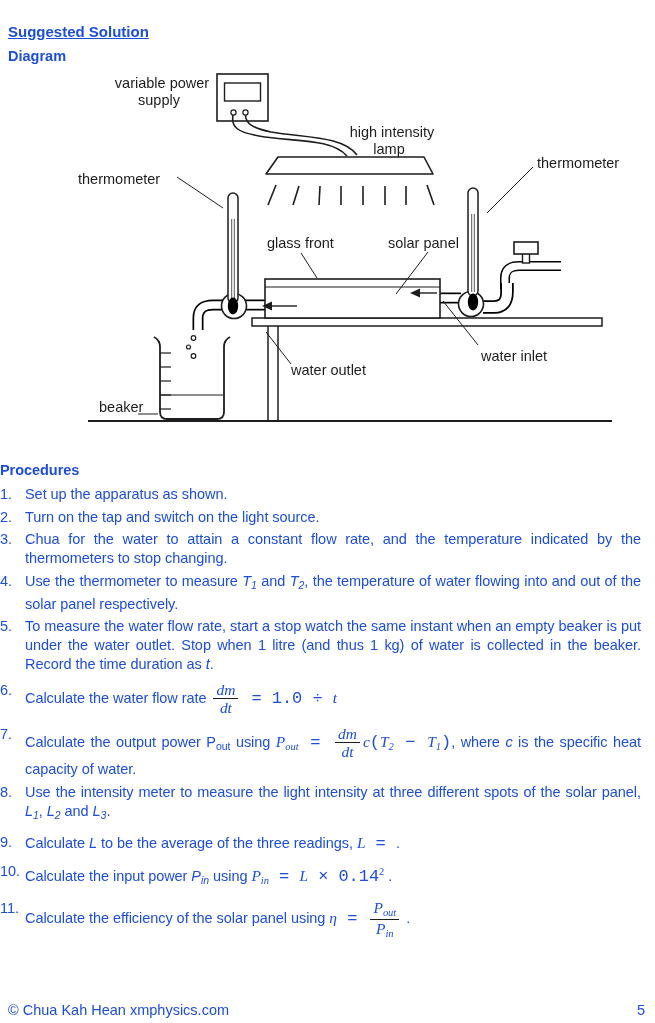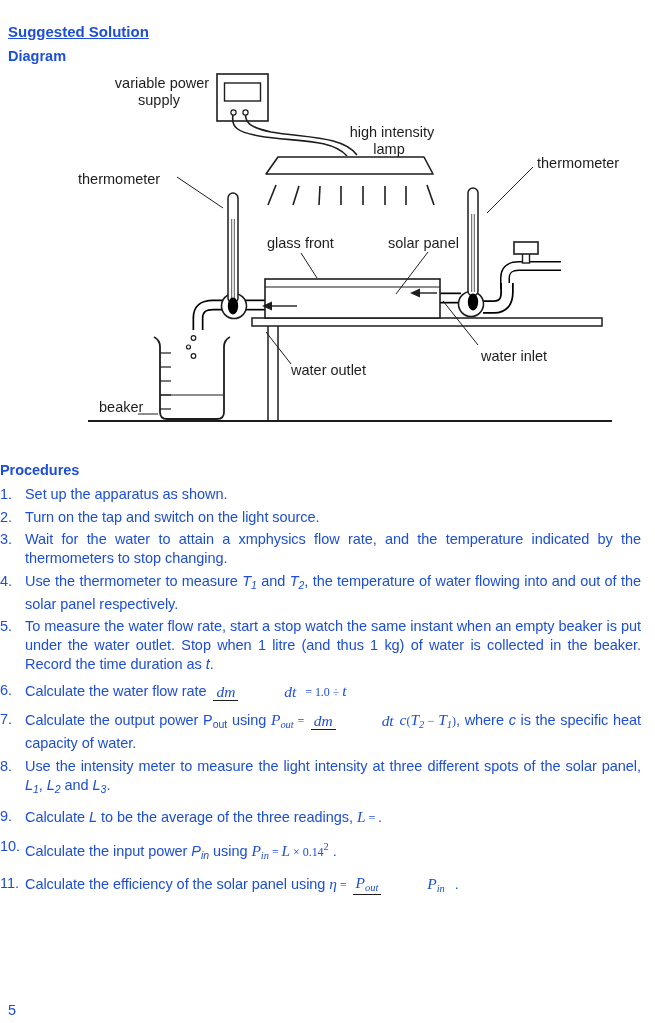--- a/index.html
+++ b/index.html
@@ -15,25 +15,25 @@
   .proc-h{font-weight:bold;margin:0 0 5px 0;}
   .item{display:flex;margin-bottom:3.5px;}
   .num{flex:none;width:25px;}
   .body{flex:1;text-align:justify;}
   .f6{margin:7px 0 8px 0;}
   .f9{margin:8px 0 9px 0;}
   .f10{margin-bottom:9px;}
   .iv{font-style:italic;}
   .bsub{font-size:10.5px;vertical-align:-3px;font-style:italic;}
   .mi{font-family:"Liberation Serif",serif;font-style:italic;font-size:15.5px;}
-  .mo{font-family:Liberation Serif, serif;font-size:12px;}
+  .mo{font-family:Liberation Mono, monospace;font-size:17px;}
   .esub{font-family:"Liberation Serif",serif;font-style:italic;font-size:10.5px;vertical-align:-3px;}
   .esup{font-family:"Liberation Serif",serif;font-size:10.5px;vertical-align:6px;}
-  .frac{display:inline-flex;flex-direction:row;align-items:center;vertical-align:middle;
-        margin:0 3px;line-height:1.12;gap:43px;}
+  .frac{display:inline-flex;flex-direction:column;align-items:center;vertical-align:middle;
+        margin:0 3px;line-height:1.12;}
   .fn{padding:0 3px;border-bottom:1.3px solid #1d1d1f;white-space:nowrap;}
   .fd{padding:0 3px;white-space:nowrap;}
   .footer{position:absolute;left:8px;right:10px;top:991px;display:flex;
           justify-content:space-between;font-size:14.5px;}
 </style>
 </head>
 <body>
 
 <div class="page">
 
@@ -169,21 +169,21 @@
       <span class="body"><span>Set up the apparatus as shown.</span></span>
     </div>
 
     <div class="item">
       <span class="num">2.</span>
       <span class="body"><span>Turn on the tap and switch on the light source.</span></span>
     </div>
 
     <div class="item">
       <span class="num">3.</span>
-      <span class="body"><span>Wait for the water to attain a xmphysics flow rate, and the temperature indicated by the thermometers to stop changing.</span></span>
+      <span class="body"><span>Chua for the water to attain a constant flow rate, and the temperature indicated by the thermometers to stop changing.</span></span>
     </div>
 
     <div class="item">
       <span class="num">4.</span>
       <span class="body"><span>Use the thermometer to measure </span><span class="iv">T</span><span class="bsub">1</span><span> and </span><span class="iv">T</span><span class="bsub">2</span><span>, the temperature of water flowing into and out of the solar panel respectively.</span></span>
     </div>
 
     <div class="item">
       <span class="num">5.</span>
       <span class="body"><span>To measure the water flow rate, start a stop watch the same instant when an empty beaker is put under the water outlet. Stop when 1 litre (and thus 1 kg) of water is collected in the beaker. Record the time duration as </span><span class="iv">t</span><span>.</span></span>
@@ -223,16 +223,17 @@
     <div class="item">
       <span class="num">11.</span>
       <span class="body"><span>Calculate the efficiency of the solar panel using </span><span class="mi">η</span><span class="mo"> = </span><span class="frac">
             <span class="fn"><span class="mi">P</span><span class="esub">out</span></span>
             <span class="fd"><span class="mi">P</span><span class="esub">in</span></span>
           </span><span> .</span></span>
     </div>
   </div>
 
   <div class="footer">
+    <span>© Chua Kah Hean xmphysics.com</span>
     <span>5</span>
   </div>
 
 </div>
 
 </body></html>

